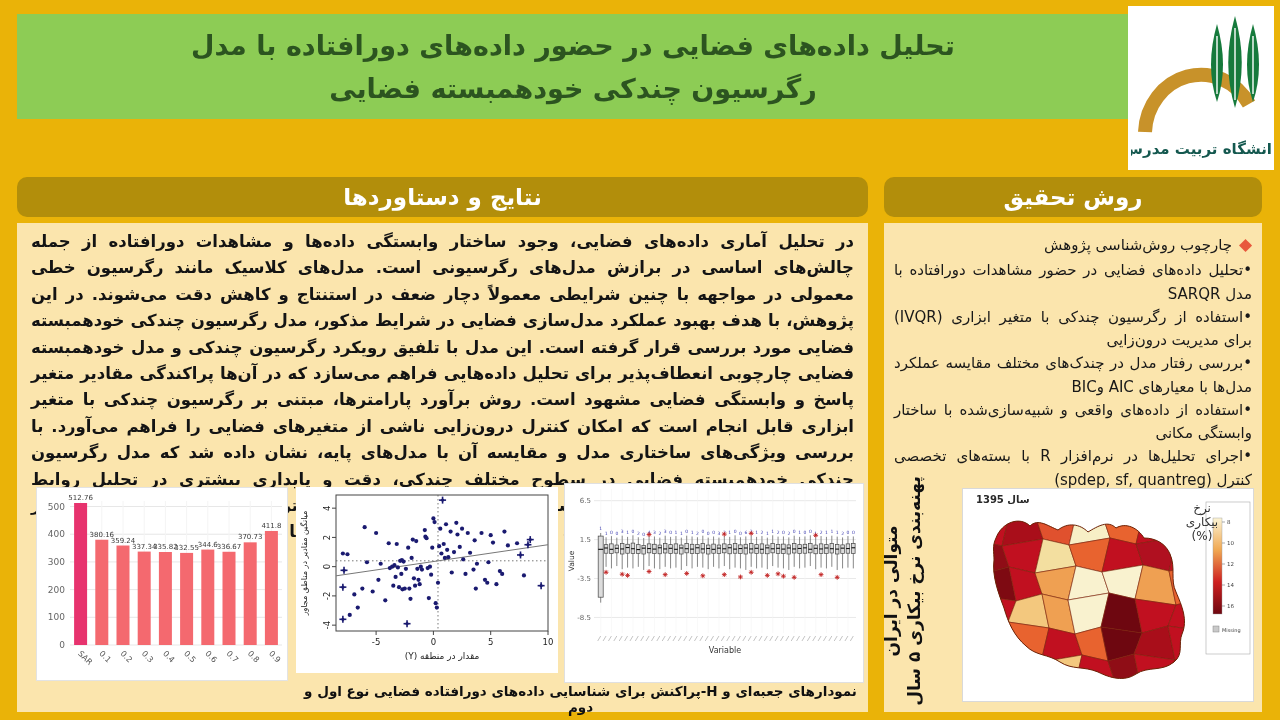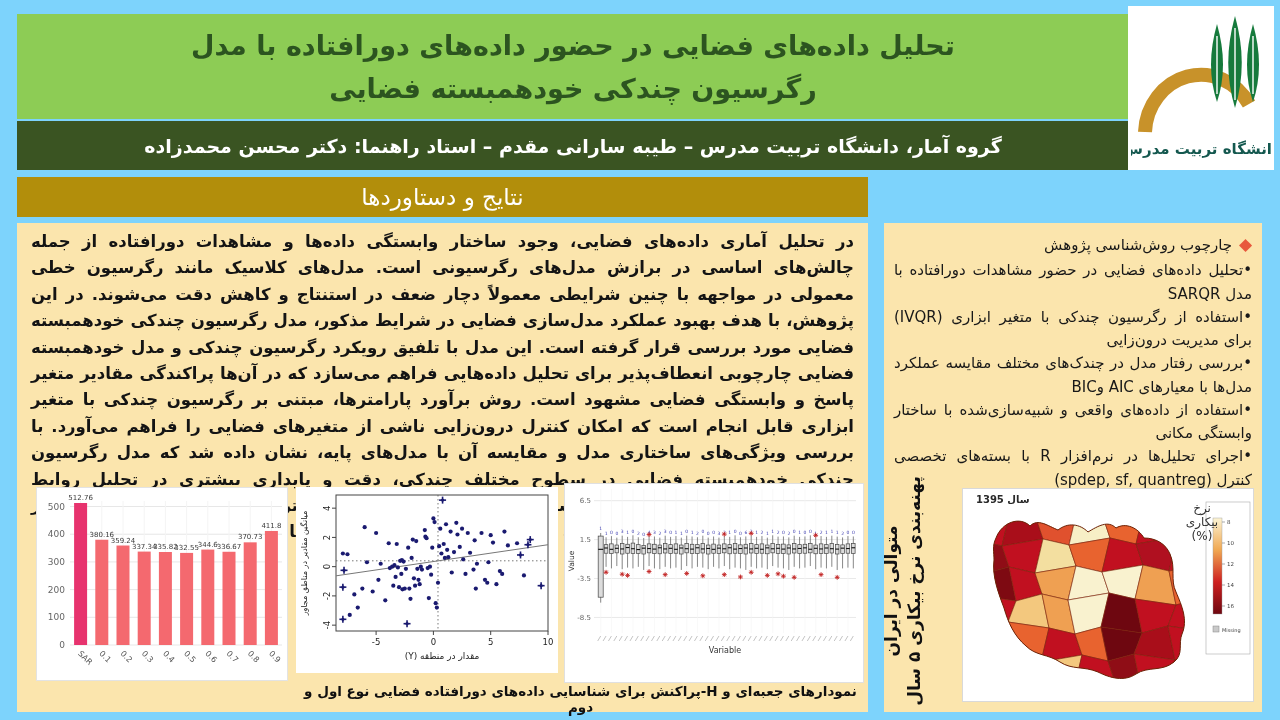--- a/index.html
+++ b/index.html
@@ -1,26 +1,26 @@
 <!DOCTYPE html>
 <html lang="fa"><head>
 <meta charset="utf-8">
 <style>
   html,body{margin:0;padding:0;background:#ffffff;}
   body{font-family:"DejaVu Sans",sans-serif;}
-  .poster{position:relative;width:1280px;height:720px;background:#7dd3fc;overflow:hidden;}
+  .poster{position:relative;width:1280px;height:720px;background:#eab308;overflow:hidden;}
   .abs{position:absolute;}
   .title-box{left:17px;top:14px;width:1112px;height:105px;background:#8DCC55;
     color:#2C5420;font-weight:bold;font-size:27px;text-align:center;direction:rtl;
     display:flex;flex-direction:column;justify-content:center;gap:12px;}
   .author-band{left:17px;top:121px;width:1112px;height:49px;background:#3A5422;color:#ffffff;
     font-weight:bold;font-size:19px;direction:rtl;display:flex;align-items:center;justify-content:center;}
   .logo-box{left:1128px;top:6px;width:146px;height:164px;background:#ffffff;display:flex;align-items:center;justify-content:center;}
-  .sec-header{background:#B28E0B;color:#fff;font-weight:normal;font-size:23px;
-    display:flex;align-items:center;justify-content:center;height:40px;top:177px;}
+  .sec-header{background:#B28E0B;color:#fff;font-weight:bold;font-size:23px;
+    display:flex;align-items:center;justify-content:center;height:40px;top:177px;border-radius:10px;}
   .sec-header.left{left:17px;width:851px;}
   .sec-header.right{left:884px;width:378px;}
   .panel{background:#FBE5AD;top:223px;height:489px;}
   .panel.left{left:17px;width:851px;}
   .panel.right{left:884px;width:378px;}
   .para{position:absolute;left:14px;right:14px;top:6px;direction:rtl;text-align:justify;
     font-weight:bold;font-size:16.5px;line-height:1.6;color:#141414;}
   .chart-box{position:absolute;background:#ffffff;}
   .caption{position:absolute;font-weight:bold;font-size:13.5px;color:#101010;text-align:center;direction:rtl;}
   .bullets{position:absolute;left:10px;right:10px;top:8px;direction:rtl;font-size:15px;
@@ -35,39 +35,39 @@
 </head>
 <body>
 
 <div class="poster">
 
   <div class="abs title-box">
     <div>تحلیل داده‌های فضایی در حضور داده‌های دورافتاده با مدل</div>
     <div>رگرسیون چندکی خودهمبسته فضایی</div>
   </div>
 
-  <div class="abs author-band">
-    <span>گروه آمار، دانشگاه تربیت مدرس – طیبه سارانی مقدم  – استاد راهنما: دکتر محسن محمدزاده</span>
-  </div>
 
   <div class="abs logo-box">
     <svg width="140" height="160" viewBox="0 0 140 160">
       <path d="M 14 124 A 56 60 0 0 1 118 96" fill="none" stroke="#C8922A" stroke-width="14" stroke-linecap="butt"></path>
       <path d="M 86 16 C 78 44 78 70 86 94 C 94 70 94 44 86 16 Z" fill="#167A3C"></path>
       <path d="M 104 8 C 95 40 95 70 104 100 C 113 70 113 40 104 8 Z" fill="#167A3C"></path>
       <path d="M 122 16 C 114 44 114 70 122 94 C 130 70 130 44 122 16 Z" fill="#167A3C"></path>
       <line x1="86" y1="28" x2="86" y2="86" stroke="#ffffff" stroke-width="1.4"></line>
       <line x1="104" y1="20" x2="104" y2="92" stroke="#ffffff" stroke-width="1.4"></line>
       <line x1="122" y1="28" x2="122" y2="86" stroke="#ffffff" stroke-width="1.4"></line>
       <text x="70" y="146" text-anchor="middle" font-size="15" font-weight="bold" fill="#14584F">دانشگاه تربیت مدرس</text>
     </svg>
   </div>
 
   <div class="abs sec-header left">
     <span>نتایج و دستاوردها</span>
+  </div>
+  <div class="abs sec-header right">
+    <span>روش تحقیق</span>
   </div>
 
   <div class="abs panel left" style="position:absolute;">
     <div class="para">در تحلیل آماری داده‌های فضایی، وجود ساختار وابستگی داده‌ها و مشاهدات دورافتاده از جمله چالش‌های اساسی در برازش مدل‌های رگرسیونی است. مدل‌های کلاسیک مانند رگرسیون خطی معمولی در مواجهه با چنین شرایطی معمولاً دچار ضعف در استنتاج و کاهش دقت می‌شوند. در این پژوهش، با هدف بهبود عملکرد مدل‌سازی فضایی در شرایط مذکور، مدل رگرسیون چندکی خودهمبسته فضایی مورد بررسی قرار گرفته است. این مدل با تلفیق رویکرد رگرسیون چندکی و مدل خودهمبسته فضایی چارچوبی انعطاف‌پذیر برای تحلیل داده‌هایی فراهم می‌سازد که در آن‌ها پراکندگی مقادیر متغیر پاسخ و وابستگی فضایی مشهود است. روش برآورد پارامترها، مبتنی بر رگرسیون چندکی با متغیر ابزاری قابل انجام است که امکان کنترل درون‌زایی ناشی از متغیرهای فضایی را فراهم می‌آورد. با بررسی ویژگی‌های ساختاری مدل و مقایسه آن با مدل‌های پایه، نشان داده شد که مدل رگرسیون چندکی خودهمبسته فضایی در سطوح مختلف چندکی، دقت و پایداری بیشتری در تحلیل روابط متغیرهای فضایی ارائه می‌دهد و نسبت به داده‌های دورافتاده مقاوم‌تر است. نتایج به‌دست‌آمده بیانگر برتری این مدل در شرایطی است که تحلیل دقیق و معتبر داده‌های فضایی مورد نظر باشد.</div>
     <div class="chart-box" style="left:19px;top:264px;width:252px;height:194px;"><svg viewBox="0 0 252 194" width="252" height="194">
           <rect x="0.5" y="0.5" width="251" height="193" fill="#fff" stroke="#E3E3E3" stroke-width="1"></rect>
           <line x1="34" y1="158" x2="246" y2="158" stroke="#E7E7E7" stroke-width="1"></line>
           <text x="29" y="161" font-size="9" fill="#666" text-anchor="end" font-family="DejaVu Sans, sans-serif">0</text>
           <line x1="34" y1="130.30769230769232" x2="246" y2="130.30769230769232" stroke="#E7E7E7" stroke-width="1"></line>
           <text x="29" y="133.30769230769232" font-size="9" fill="#666" text-anchor="end" font-family="DejaVu Sans, sans-serif">100</text>

